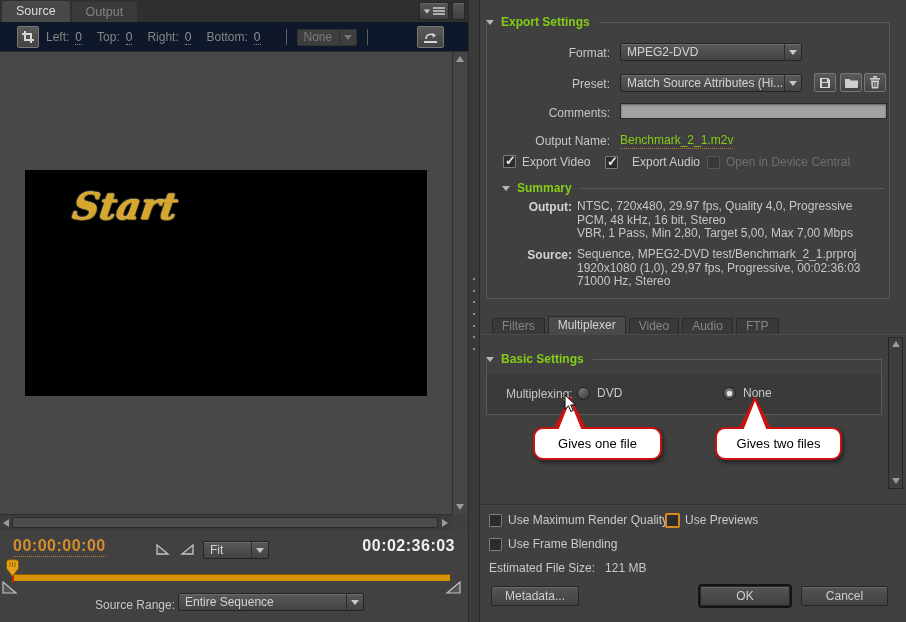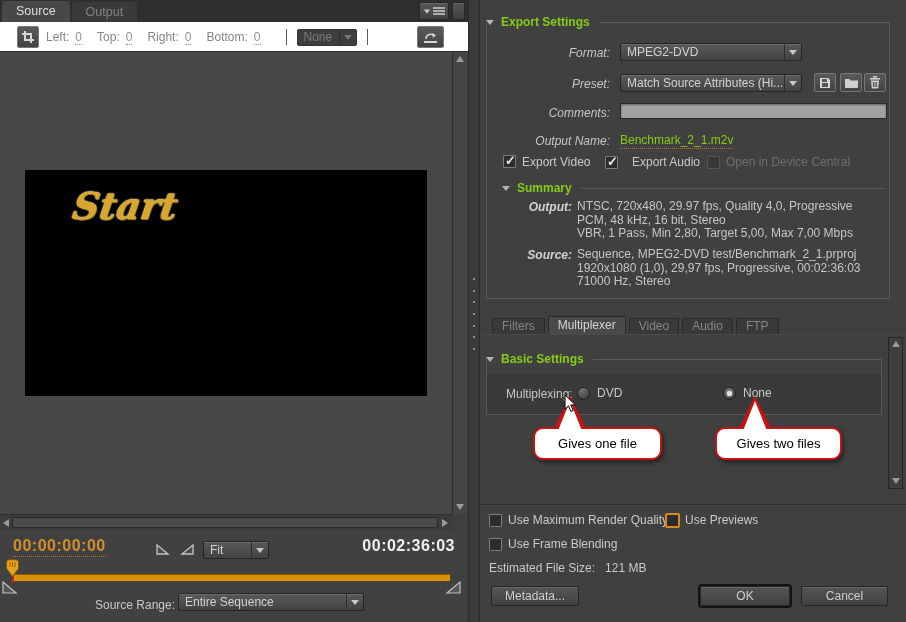--- a/index.html
+++ b/index.html
@@ -71,21 +71,21 @@
   .tail-white { background:#ffffff; }
   .clip-tri { clip-path:polygon(50% 0, 2% 100%, 98% 100%); }
 
   .sb-arrow { width:0; height:0; }
   .up    { border-left:4px solid transparent; border-right:4px solid transparent; border-bottom:6px solid #9a9a9a; }
   .down  { border-left:4px solid transparent; border-right:4px solid transparent; border-top:6px solid #9a9a9a; }
   .left  { border-top:4px solid transparent; border-bottom:4px solid transparent; border-right:6px solid #9a9a9a; }
   .right { border-top:4px solid transparent; border-bottom:4px solid transparent; border-left:6px solid #9a9a9a; }
 
   .sumline { line-height:13.5px; font-size:12px; color:#c6c6c6; white-space:nowrap; }
-  .flabel { text-align:right; color:#c6c6c6;font-style:italic; }
+  .flabel { text-align:right; color:#c6c6c6; }
 </style>
 </head>
 <body>
 
 <div class="abs" style="left:0;top:0;width:468px;height:462px;">
 
   <div class="abs" style="left:0;top:0;width:468px;height:22px;background:#2f2f2f;display:flex;align-items:flex-end;">
     <div class="ltab active" style="margin-left:2px;height:21px;">Source</div>
     <div class="ltab inactive" style="margin-left:2px;height:20px;">Output</div>
   </div>
@@ -96,21 +96,21 @@
           <g stroke="#c8c8c8" stroke-width="1.6">
             <line x1="0" y1="2" x2="12" y2="2"></line>
             <line x1="0" y1="5" x2="12" y2="5"></line>
             <line x1="0" y1="8" x2="12" y2="8"></line>
           </g>
         </svg>
     </span>
   </div>
   <div class="abs btn" style="left:452px;top:2px;width:13px;height:18px;"></div>
 
-  <div class="abs" style="left:0;top:22px;width:468px;height:30px;background:#ffffff;border-bottom:1px solid #2e2e2e;">
+  <div class="abs" style="left:0;top:22px;width:468px;height:30px;background:#0f172a;border-bottom:1px solid #2e2e2e;">
     <div class="abs iconbtn" style="left:17px;top:4px;width:22px;height:22px;">
       <svg width="14" height="14">
           <path d="M4 1v9h9" fill="none" stroke="#d6d6d6" stroke-width="2"></path>
           <path d="M1 4h9v9" fill="none" stroke="#d6d6d6" stroke-width="2"></path>
         </svg>
     </div>
     <div class="abs" style="left:46px;top:0;height:30px;display:flex;align-items:center;">
       <span class="label-dis">Left:</span>
       <span class="val-dis">0</span>
       <span class="label-dis">Top:</span>

